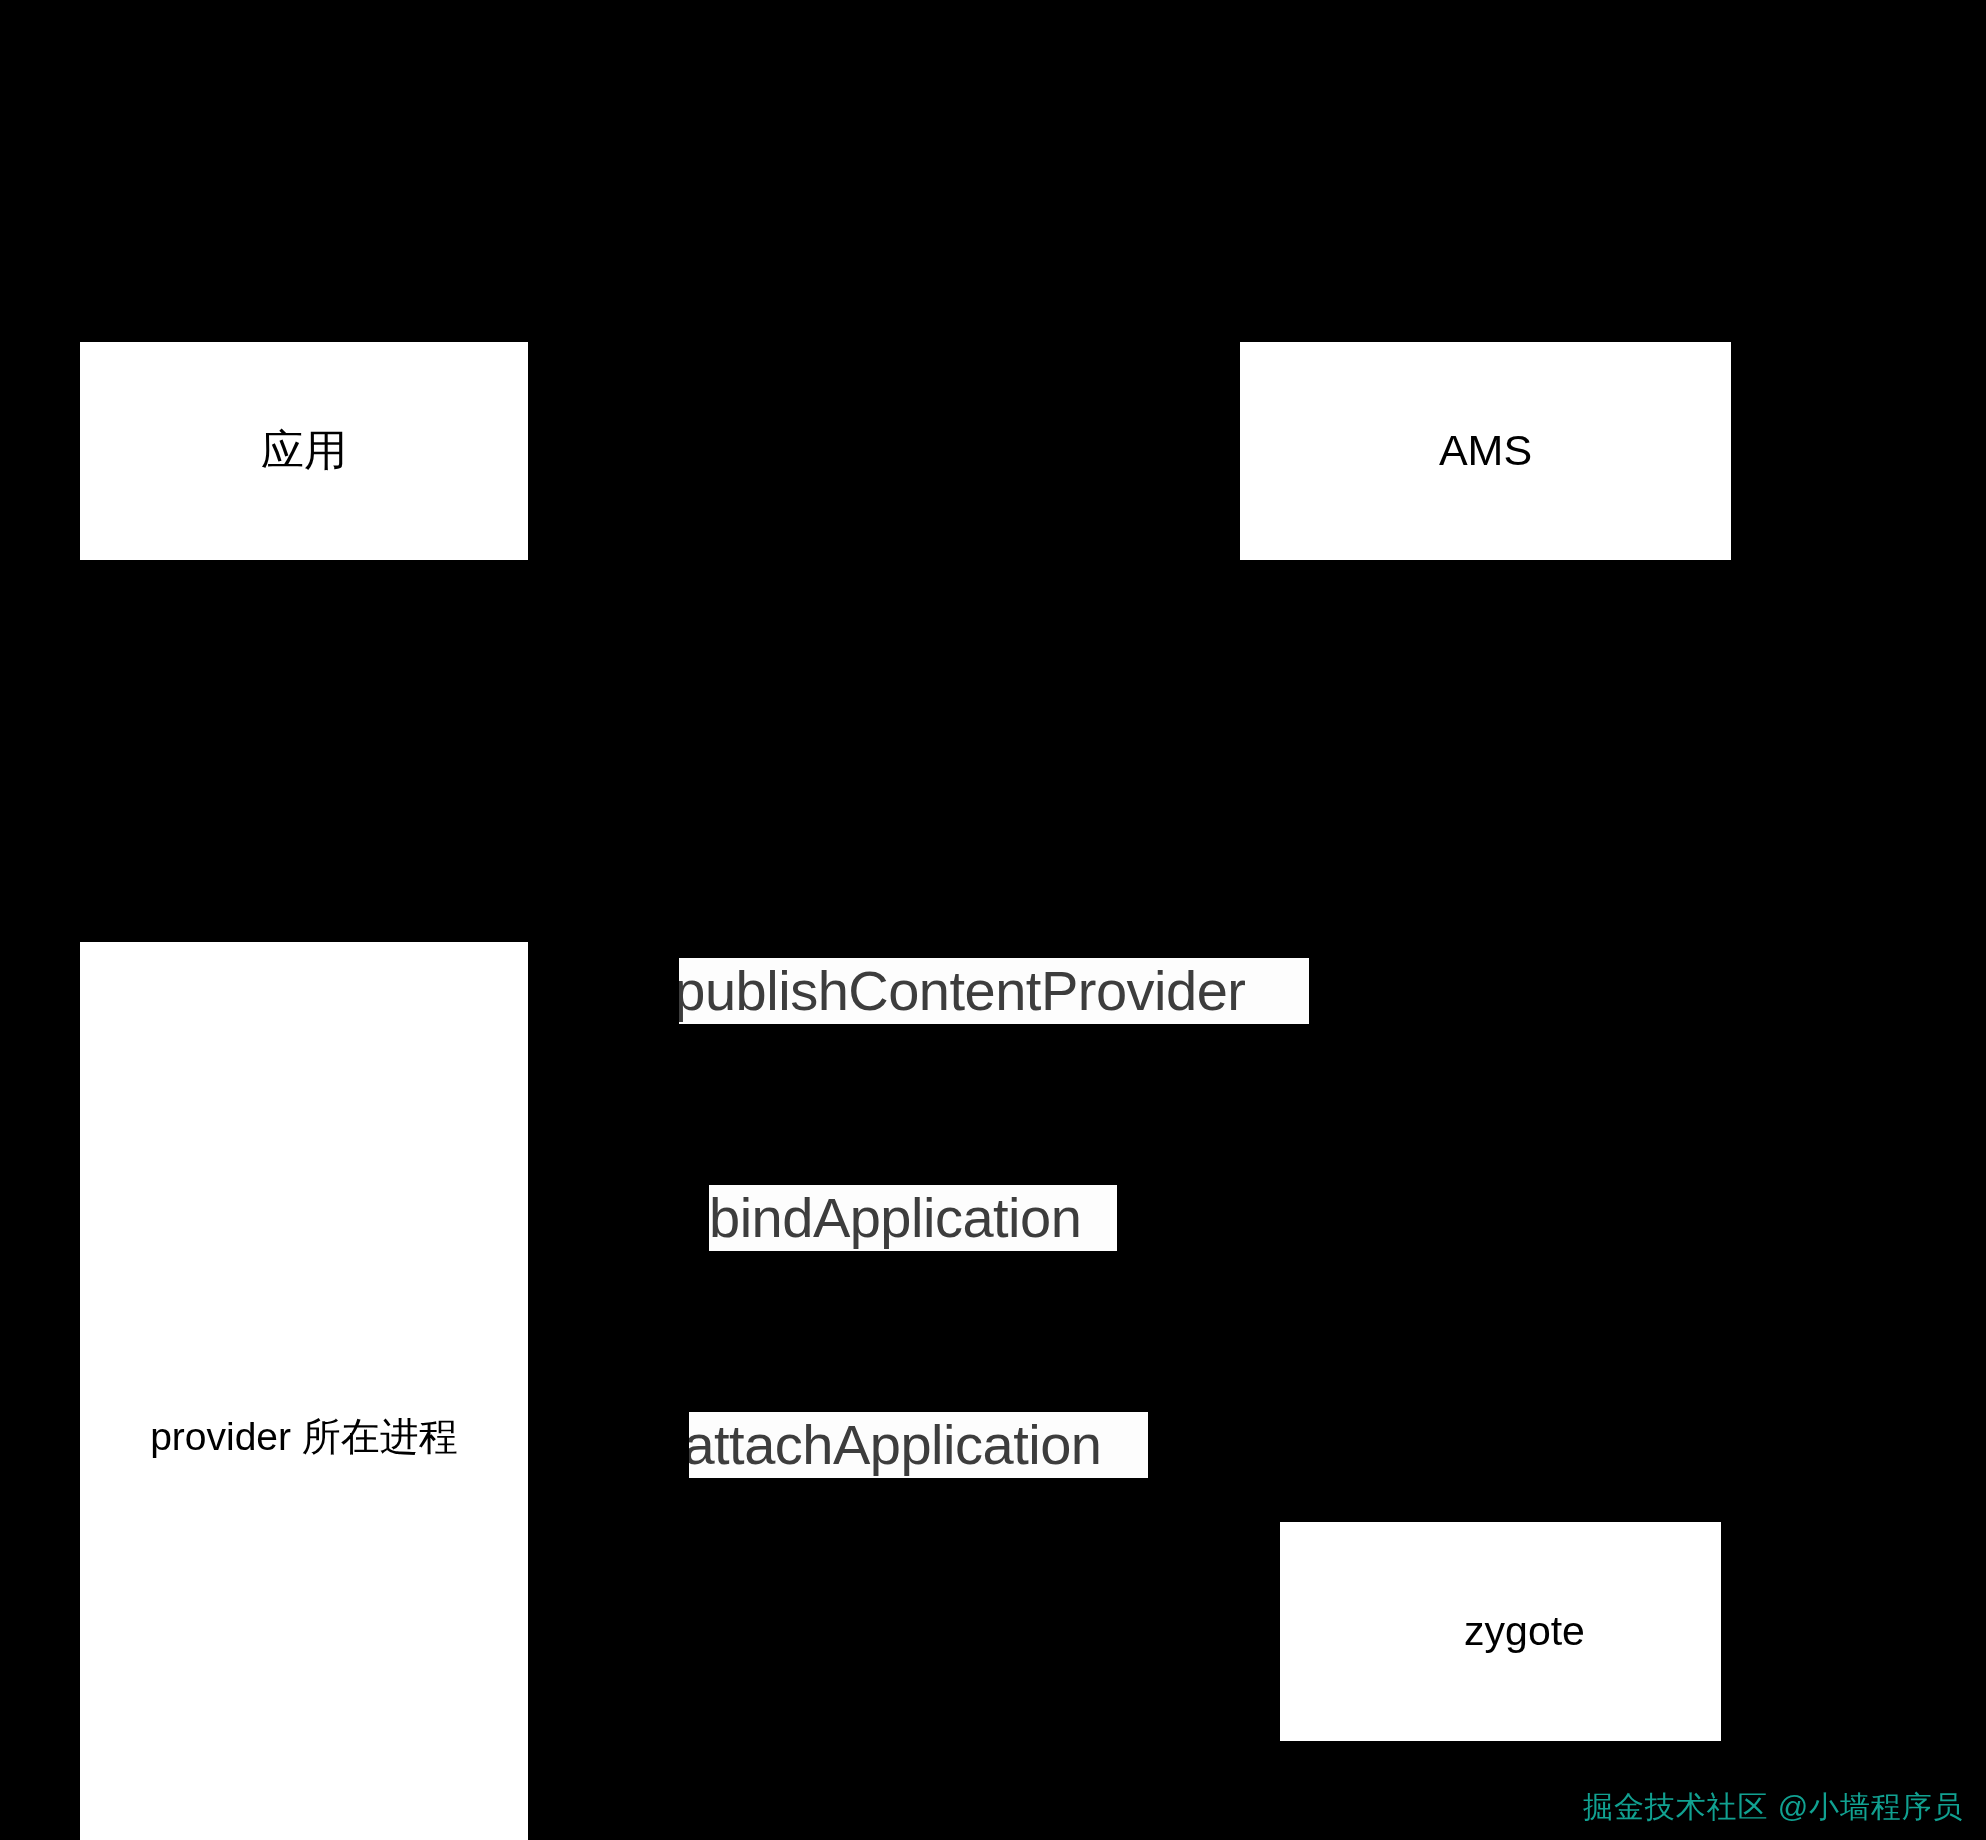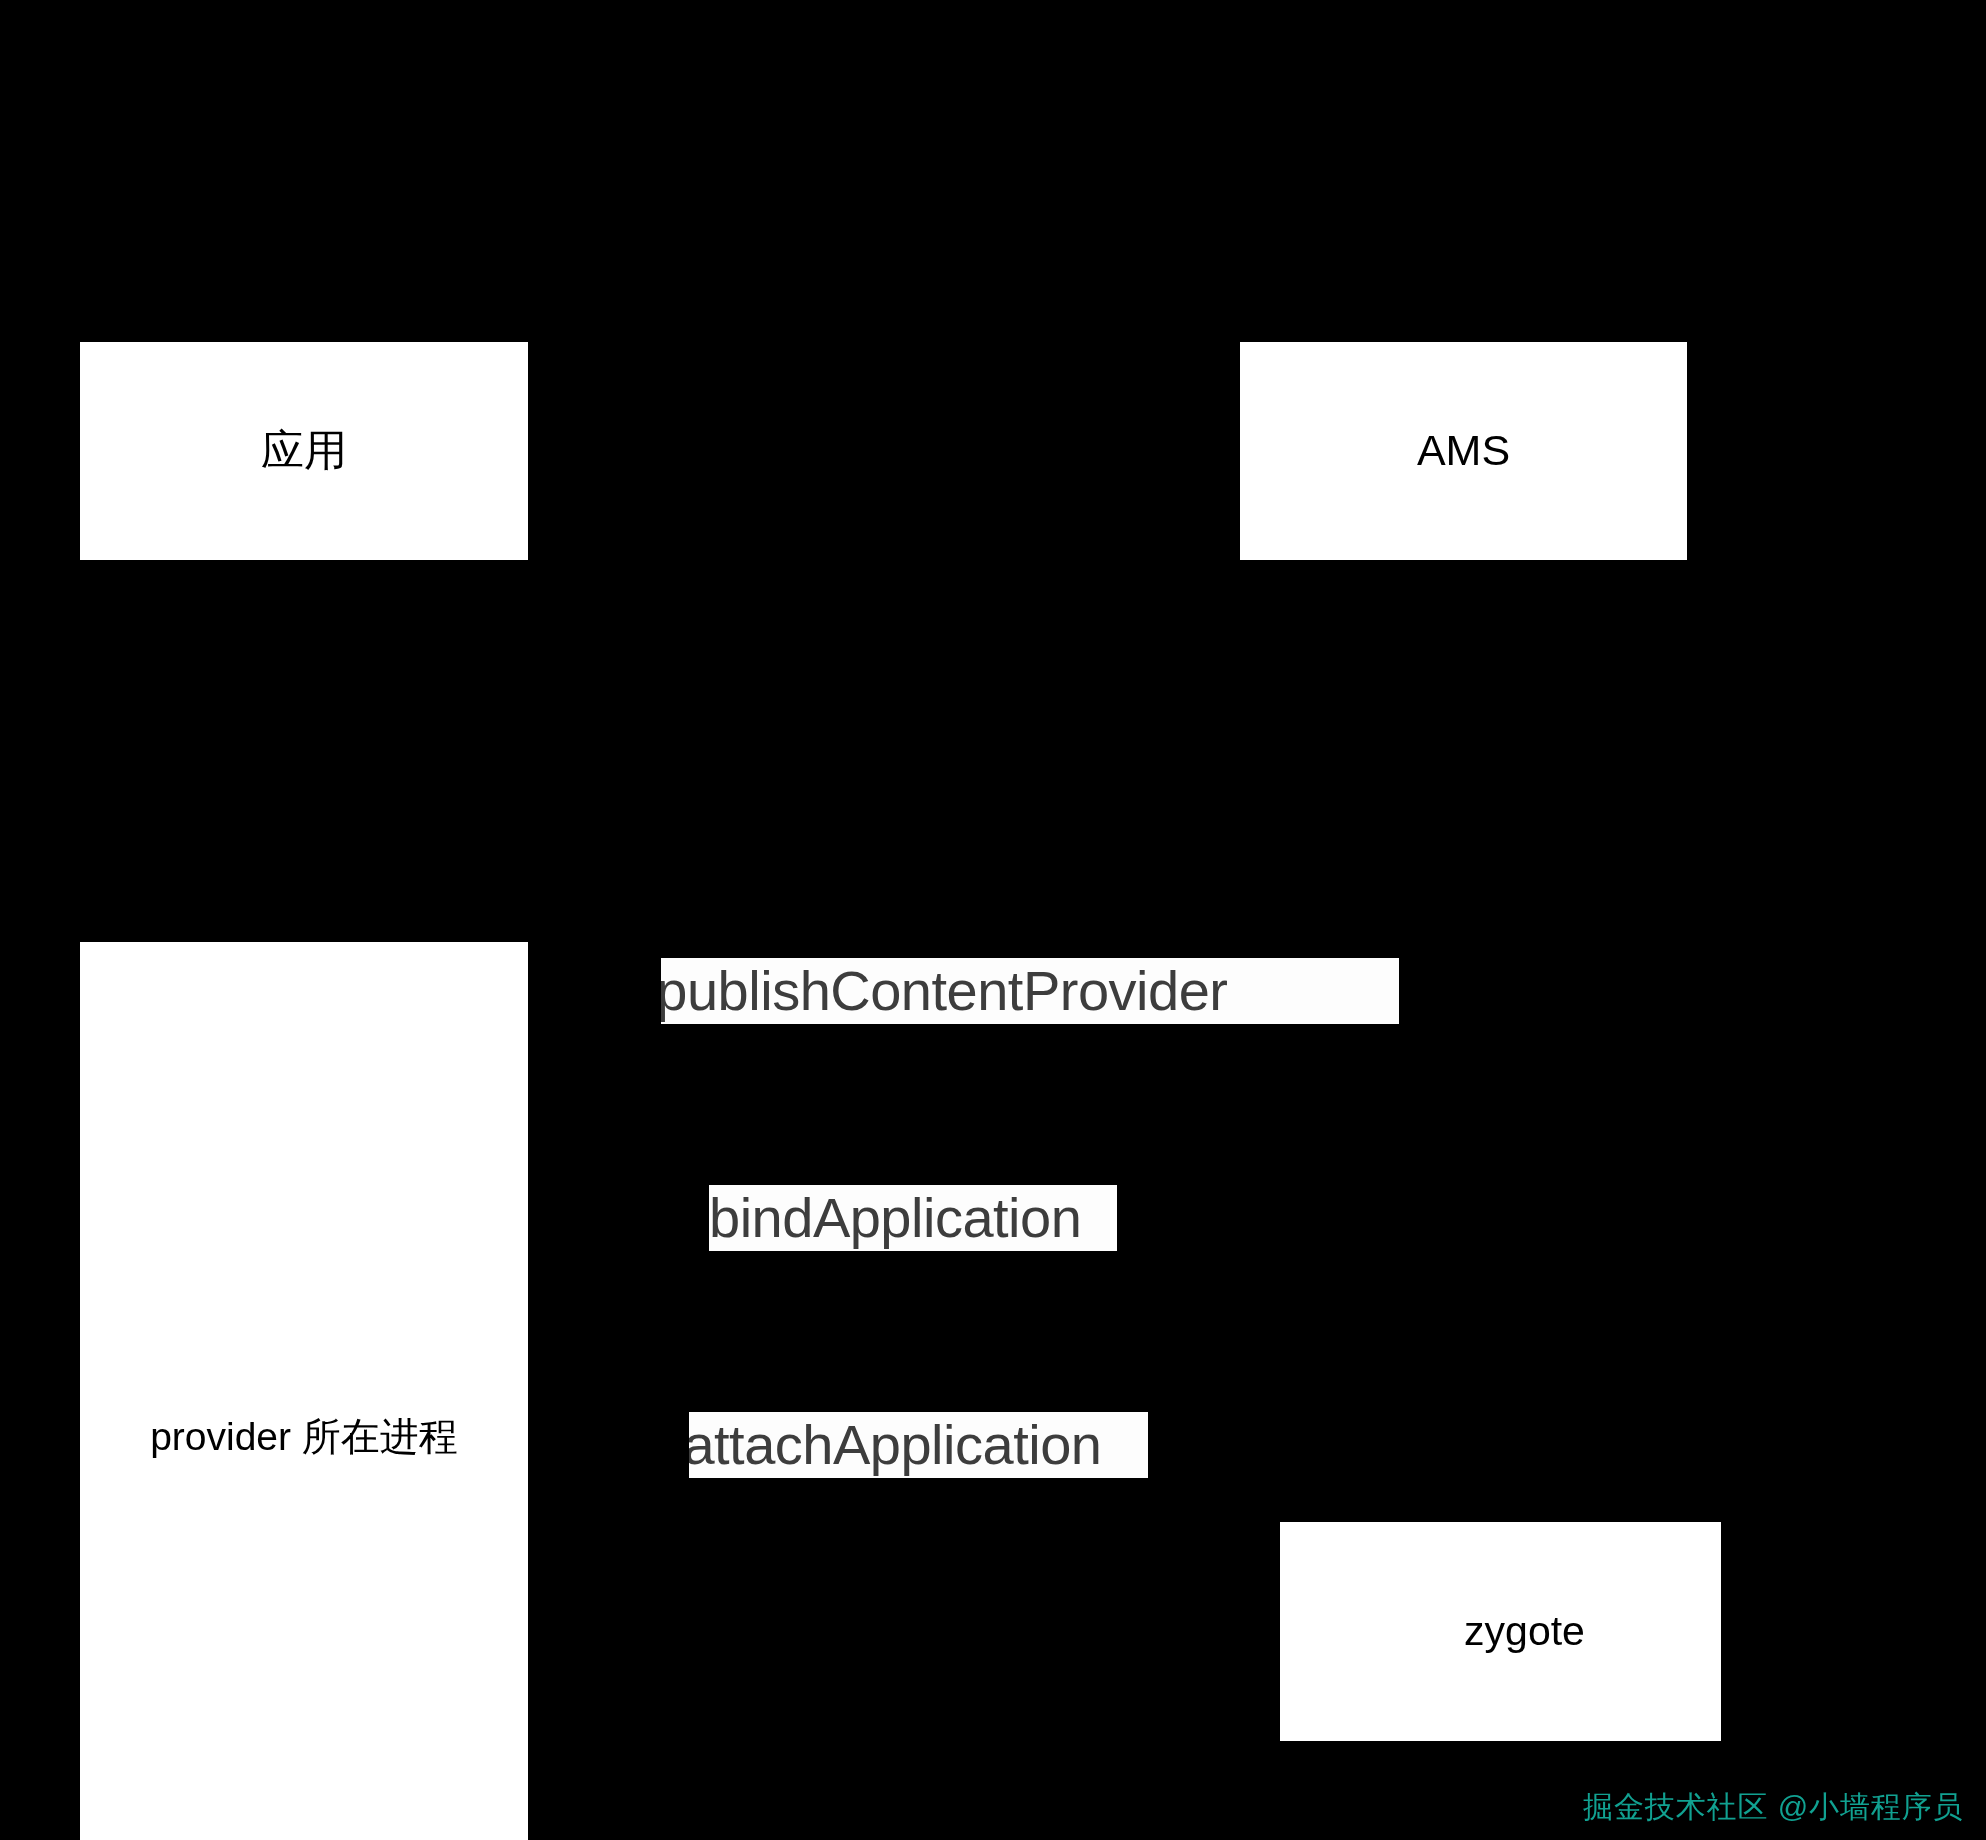--- a/index.html
+++ b/index.html
@@ -30,40 +30,40 @@
   .node-label {
     font-size: 43px;
     line-height: 1.2;
     color: #000000;
     white-space: nowrap;
     font-weight: 400;
   }
 
   
   #node-app      { left: 80px;   top: 342px;  width: 448px; height: 218px; }
-  #node-ams      { left: 1240px; top: 342px;  width: 447px; height: 218px; }
+  #node-ams      { left: 1240px; top: 342px;  width: 491px; height: 218px; }
   #node-provider { left: 80px;   top: 942px; width: 448px; height: 991px; }
   #node-zygote   { left: 1280px; top: 1522px; width: 441px; height: 219px; padding-left: 48px; }
 
   #node-provider .node-label { font-size: 39px; }
   #node-zygote .node-label   { font-size: 41px; }
 
   
   .msg {
     position: absolute;
     background: #fdfdfd;
     color: #3d3d3d;
     font-size: 56px;
     line-height: 66px;
     white-space: nowrap;
     letter-spacing: -0.5px;
     box-sizing: border-box;
     overflow: hidden;
   }
-  #msg-publish { left: 661px; top: 958px; width: 738px; height: 66px; }
+  #msg-publish { left: 679px; top: 958px; width: 630px; height: 66px; }
   #msg-bind    { left: 709px; top: 1185px; width: 408px; height: 66px; }
   #msg-attach  { left: 689px; top: 1412px; width: 459px; height: 66px; }
 
   #msg-publish .msg-text { margin-left: -4.7px; }
   #msg-bind .msg-text    { margin-left: 0px; }
   #msg-attach .msg-text  { margin-left: -5.6px; }
   .msg-text { display: inline-block; }
 
   
   #watermark {

